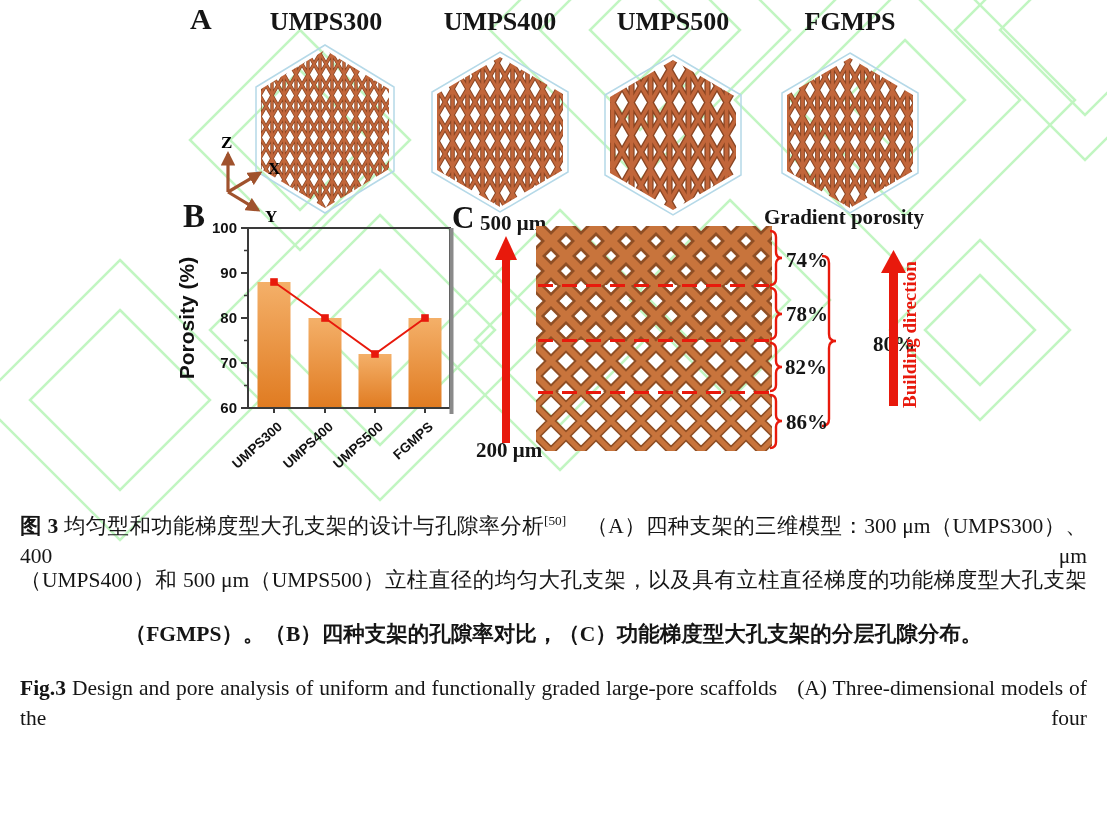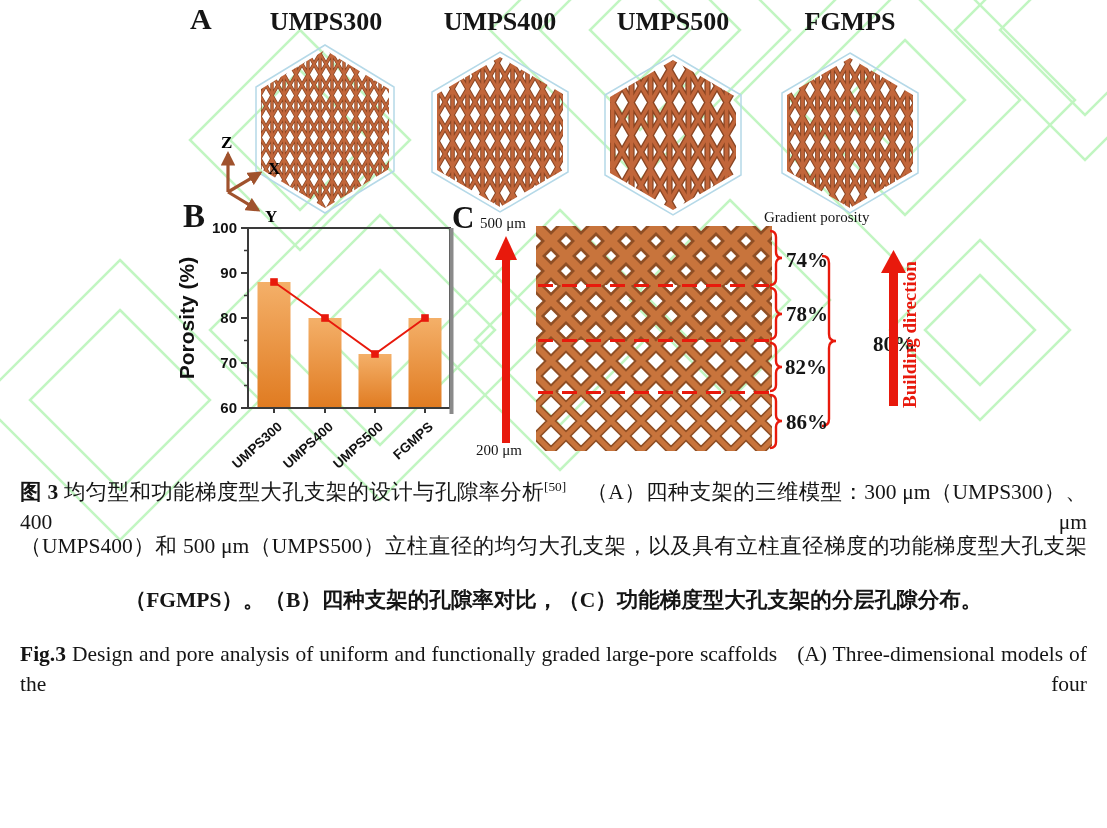--- a/index.html
+++ b/index.html
@@ -1,24 +1,24 @@
 <!DOCTYPE html>
 <html><head>
 <meta charset="utf-8">
 <style>
   html,body{margin:0;padding:0;background:#ffffff;}
   .page{position:relative;width:1107px;height:828px;background:#ffffff;overflow:hidden;
         font-family:"Liberation Serif", serif;color:#151515;}
   .plabel{position:absolute;font-weight:bold;font-size:30px;line-height:30px;}
   .model-title{position:absolute;font-weight:bold;font-size:26px;line-height:28px;text-align:center;}
-  .c-text{position:absolute;font-weight:normal;font-size:15px;line-height:22px;white-space:nowrap;}
+  .c-text{position:absolute;font-weight:bold;font-size:21px;line-height:22px;white-space:nowrap;}
   .pct{position:absolute;font-weight:bold;font-size:21px;line-height:22px;white-space:nowrap;}
   .bdir{position:absolute;left:899px;top:256px;height:152px;writing-mode:vertical-rl;
         transform:rotate(180deg);font-weight:bold;font-size:19px;color:#e8190c;white-space:nowrap;}
-  .cap{position:absolute;left:20px;width:1067px;font-size:21.5px;line-height:30px;}
+  .cap{position:absolute;left:20px;width:1067px;font-size:21.5px;line-height:30px;margin-top:34px;}
   .cap.just{text-align:justify;text-align-last:justify;}
   .cap.cent{text-align:center;font-weight:bold;}
   .cap sup{font-size:0.62em;line-height:0;}
   .cap b{font-weight:bold;}
   .gapspan{display:inline-block;width:20px;}
   svg{position:absolute;overflow:visible;}
   .wm{opacity:0.55;}
 </style>
 </head>
 <body>

